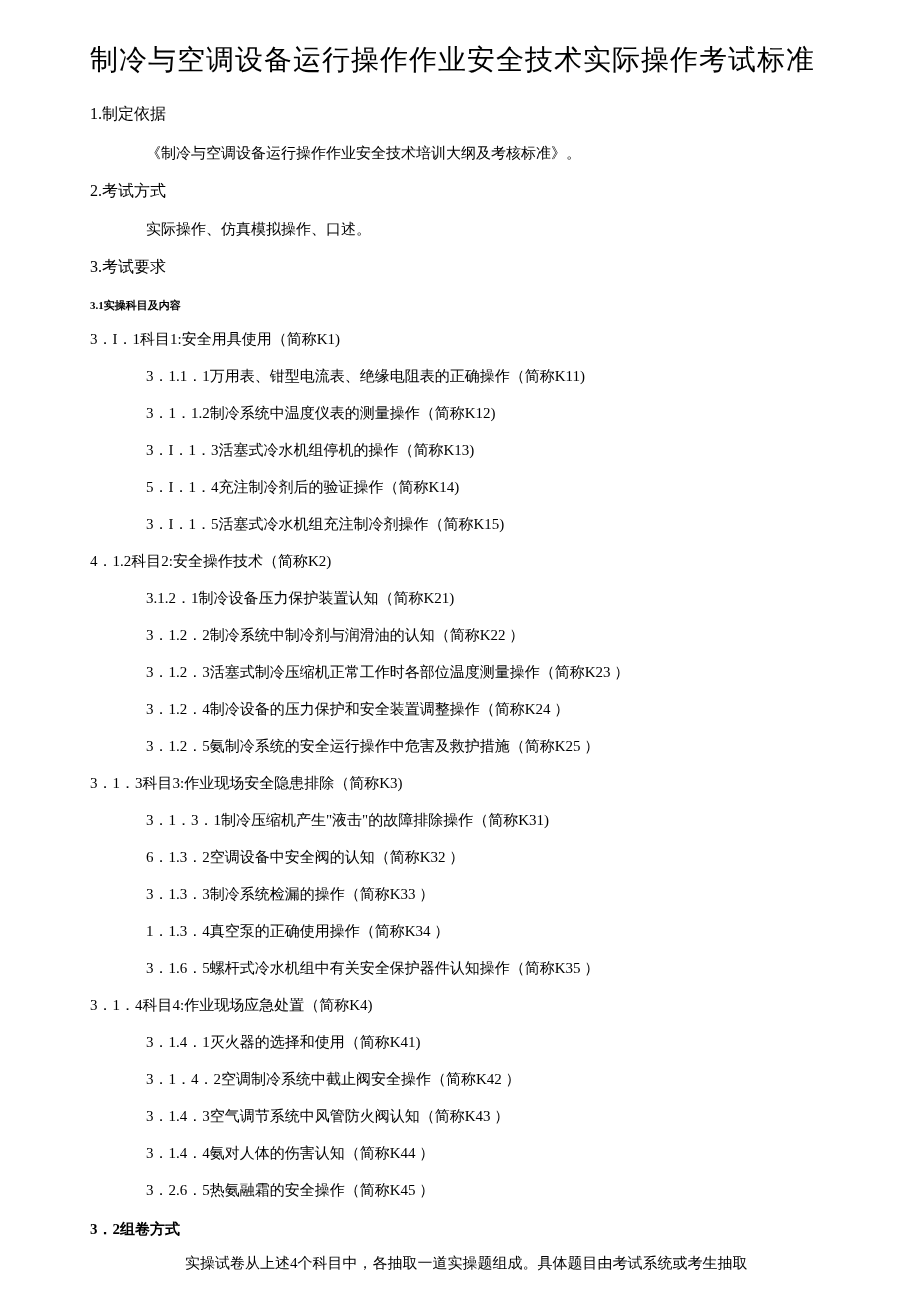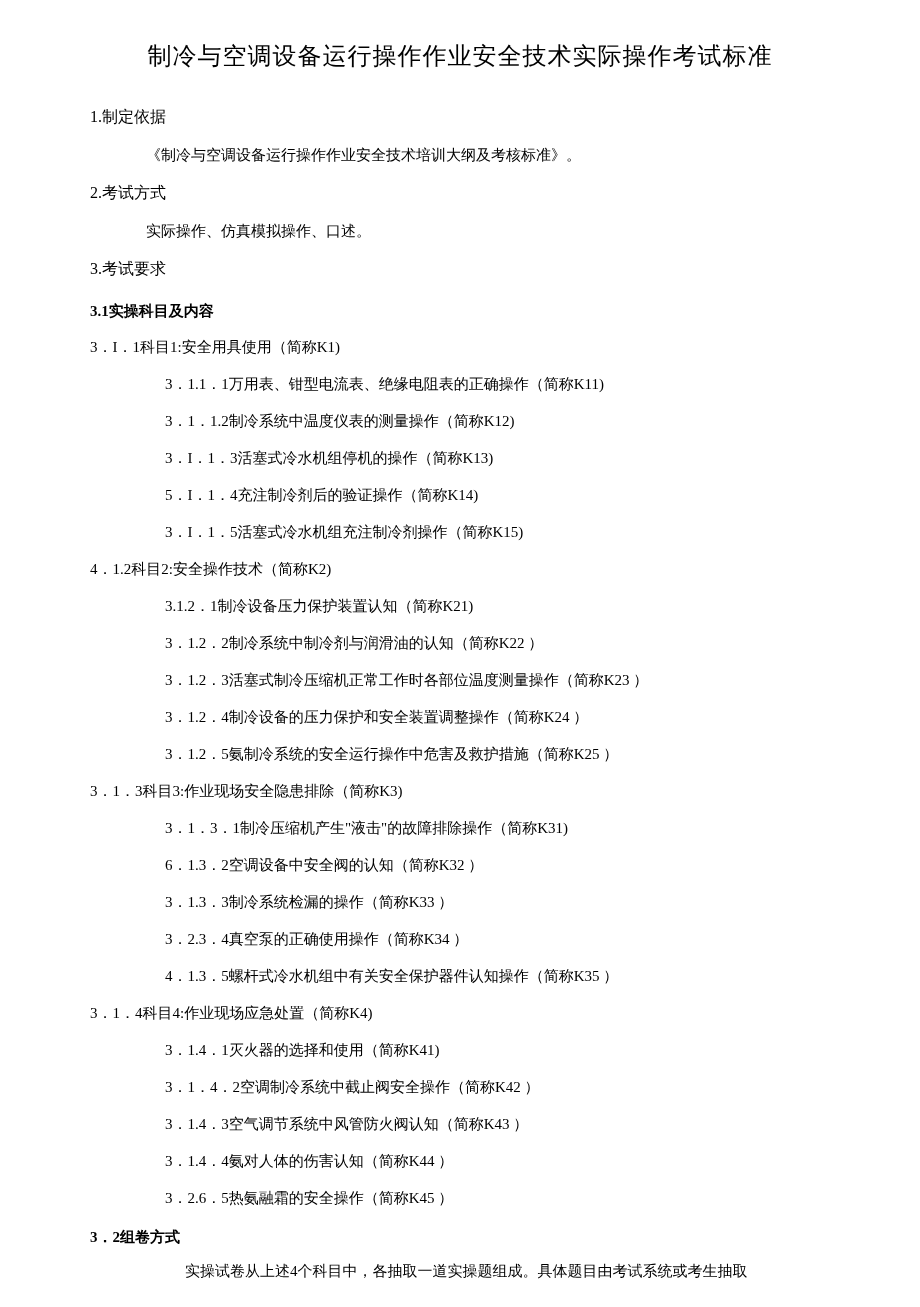--- a/index.html
+++ b/index.html
@@ -7,47 +7,46 @@
       background: #fff;
       color: #000;
       margin: 0;
       padding: 40px 90px 40px 90px;
       width: 920px;
       box-sizing: border-box;
       font-size: 15px;
       line-height: 1.4;
     }
     .doc-title {
-      text-align: center;
-      font-size: 24px;
+      font-size: 28px;
       font-weight: normal;
-      margin: 0 0 32px 0;
+      margin: 0 0 24px 0;
       letter-spacing: 1px;
     }
     .h1 {
       font-size: 16px;
       margin: 12px 0 12px 0;
       font-weight: normal;
     }
     .body-indent {
       margin-left: 56px;
       margin-bottom: 4px;
       line-height: 2.0;
     }
     .h3 {
       font-weight: bold;
-      font-size: 15px;
+      font-size: 11px;
       margin: 20px 0 10px 0;
     }
     .item-l1 {
       margin: 7px 0 7px 0;
       line-height: 2.0;
     }
     .item-l2 {
-      margin: 7px 0 7px 75px;
+      margin: 7px 0 7px 56px;
       line-height: 2.0;
     }
     .h3-sub {
       font-weight: bold;
       font-size: 15px;
       margin: 14px 0 0 0;
     }
     .para-indent {
       margin-left: 95px;
       display: inline;
@@ -83,22 +82,22 @@
 <div class="item-l2">3.1.2．1制冷设备压力保护装置认知（简称K21)</div>
 <div class="item-l2">3．1.2．2制冷系统中制冷剂与润滑油的认知（简称K22 ）</div>
 <div class="item-l2">3．1.2．3活塞式制冷压缩机正常工作时各部位温度测量操作（简称K23 ）</div>
 <div class="item-l2">3．1.2．4制冷设备的压力保护和安全装置调整操作（简称K24 ）</div>
 <div class="item-l2">3．1.2．5氨制冷系统的安全运行操作中危害及救护措施（简称K25 ）</div>
 
 <div class="item-l1">3．1．3科目3:作业现场安全隐患排除（简称K3)</div>
 <div class="item-l2">3．1．3．1制冷压缩机产生"液击"的故障排除操作（简称K31)</div>
 <div class="item-l2">6．1.3．2空调设备中安全阀的认知（简称K32 ）</div>
 <div class="item-l2">3．1.3．3制冷系统检漏的操作（简称K33 ）</div>
-<div class="item-l2">3．2.3．4真空泵的正确使用操作（简称K34 ）</div>
-<div class="item-l2">4．1.3．5螺杆式冷水机组中有关安全保护器件认知操作（简称K35 ）</div>
+<div class="item-l2">1．1.3．4真空泵的正确使用操作（简称K34 ）</div>
+<div class="item-l2">3．1.6．5螺杆式冷水机组中有关安全保护器件认知操作（简称K35 ）</div>
 
 <div class="item-l1">3．1．4科目4:作业现场应急处置（简称K4)</div>
 <div class="item-l2">3．1.4．1灭火器的选择和使用（简称K41)</div>
 <div class="item-l2">3．1．4．2空调制冷系统中截止阀安全操作（简称K42 ）</div>
 <div class="item-l2">3．1.4．3空气调节系统中风管防火阀认知（简称K43 ）</div>
 <div class="item-l2">3．1.4．4氨对人体的伤害认知（简称K44 ）</div>
 <div class="item-l2">3．2.6．5热氨融霜的安全操作（简称K45 ）</div>
 
 <div class="h3-sub">3．2组卷方式</div>
 <div class="trailing">

